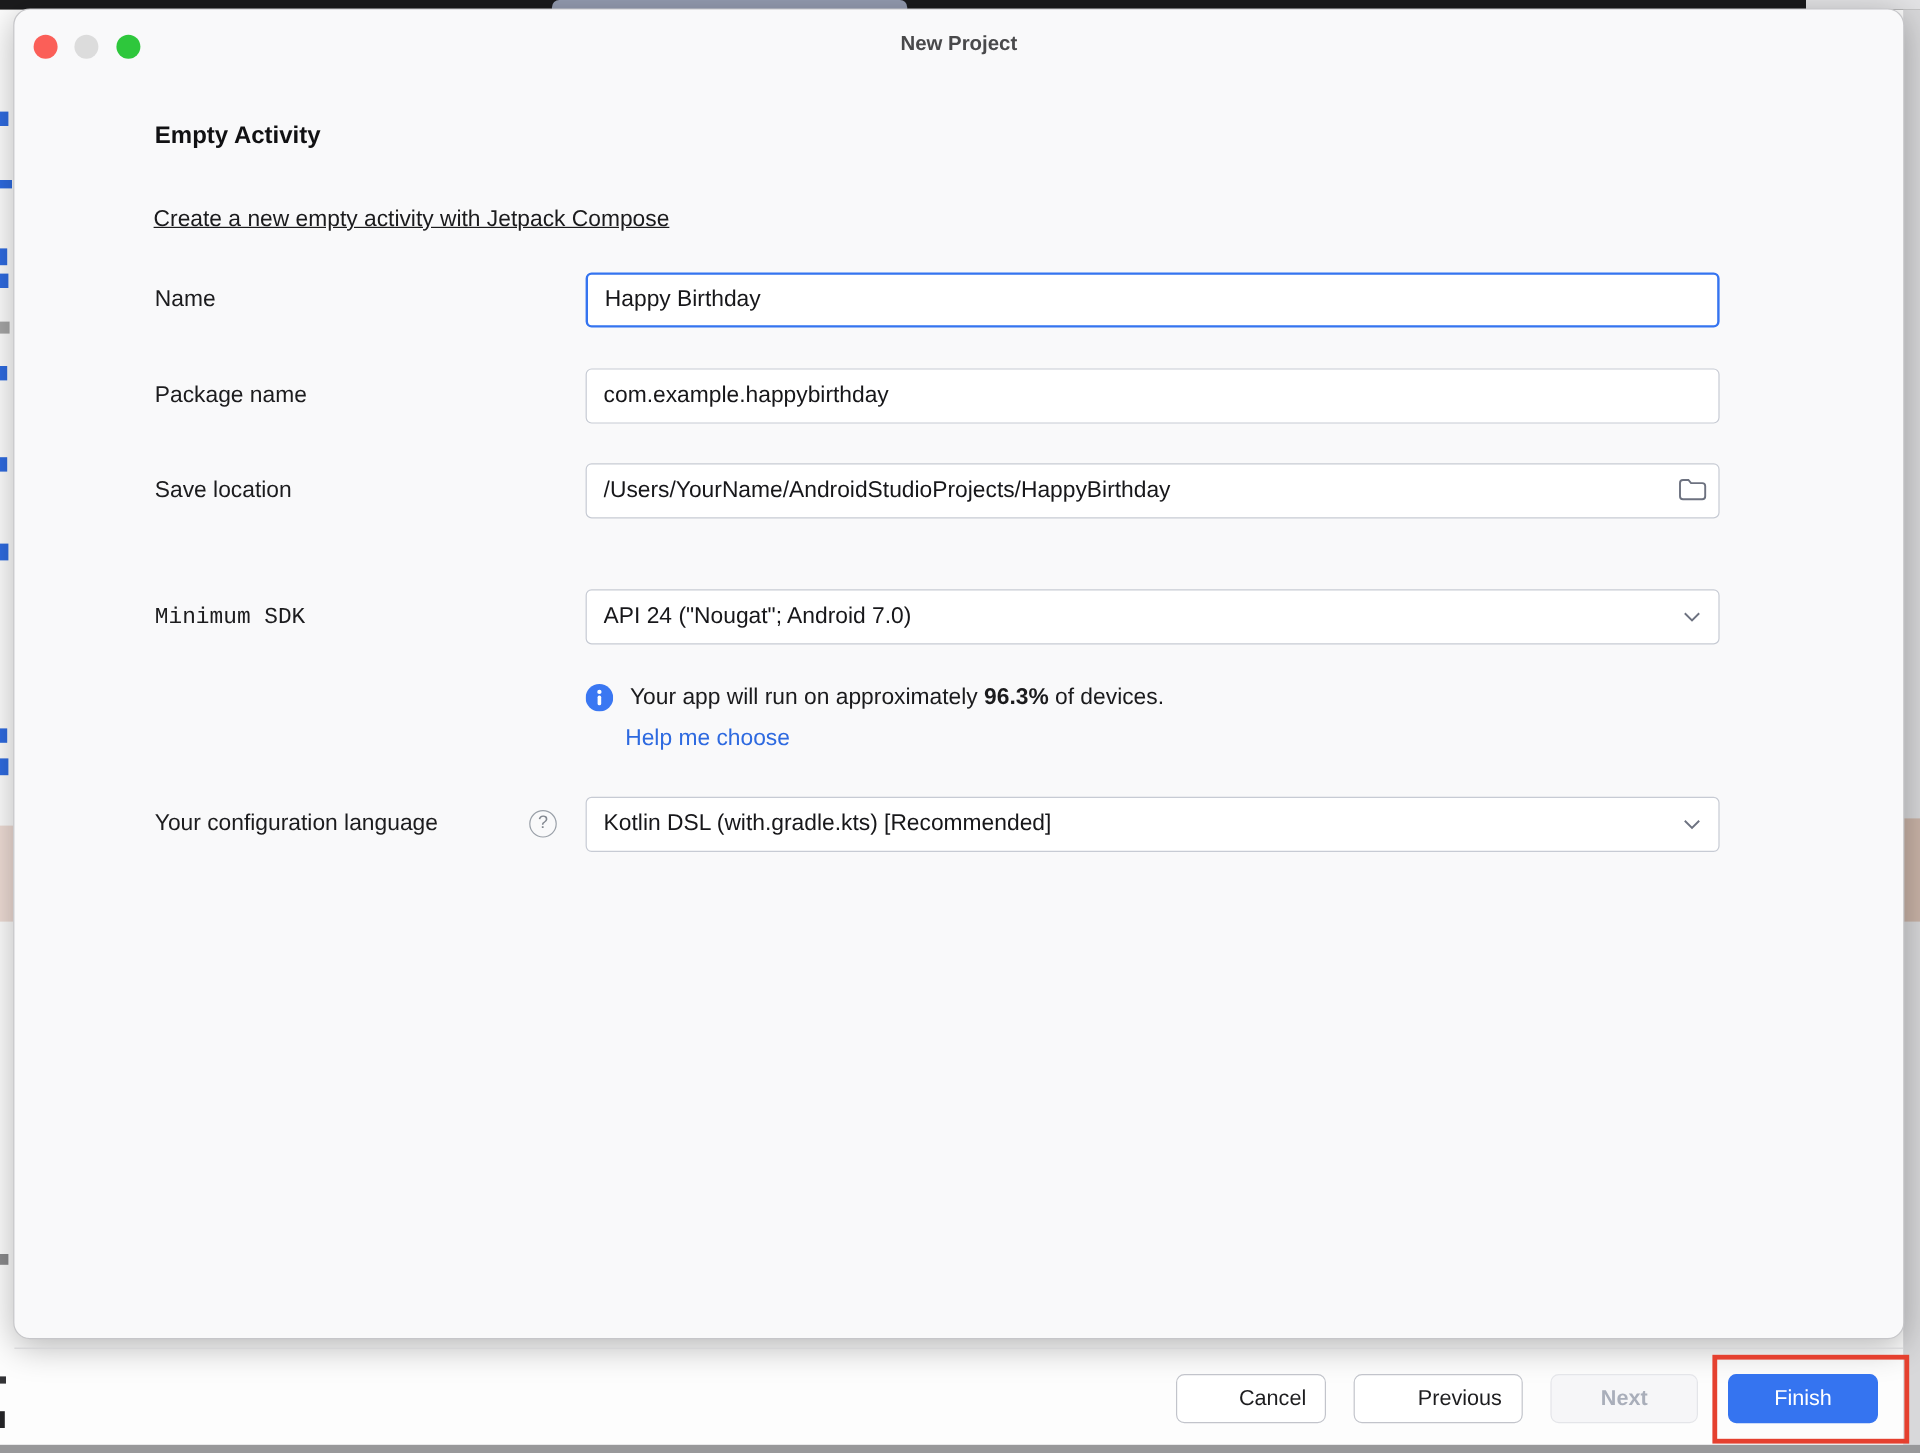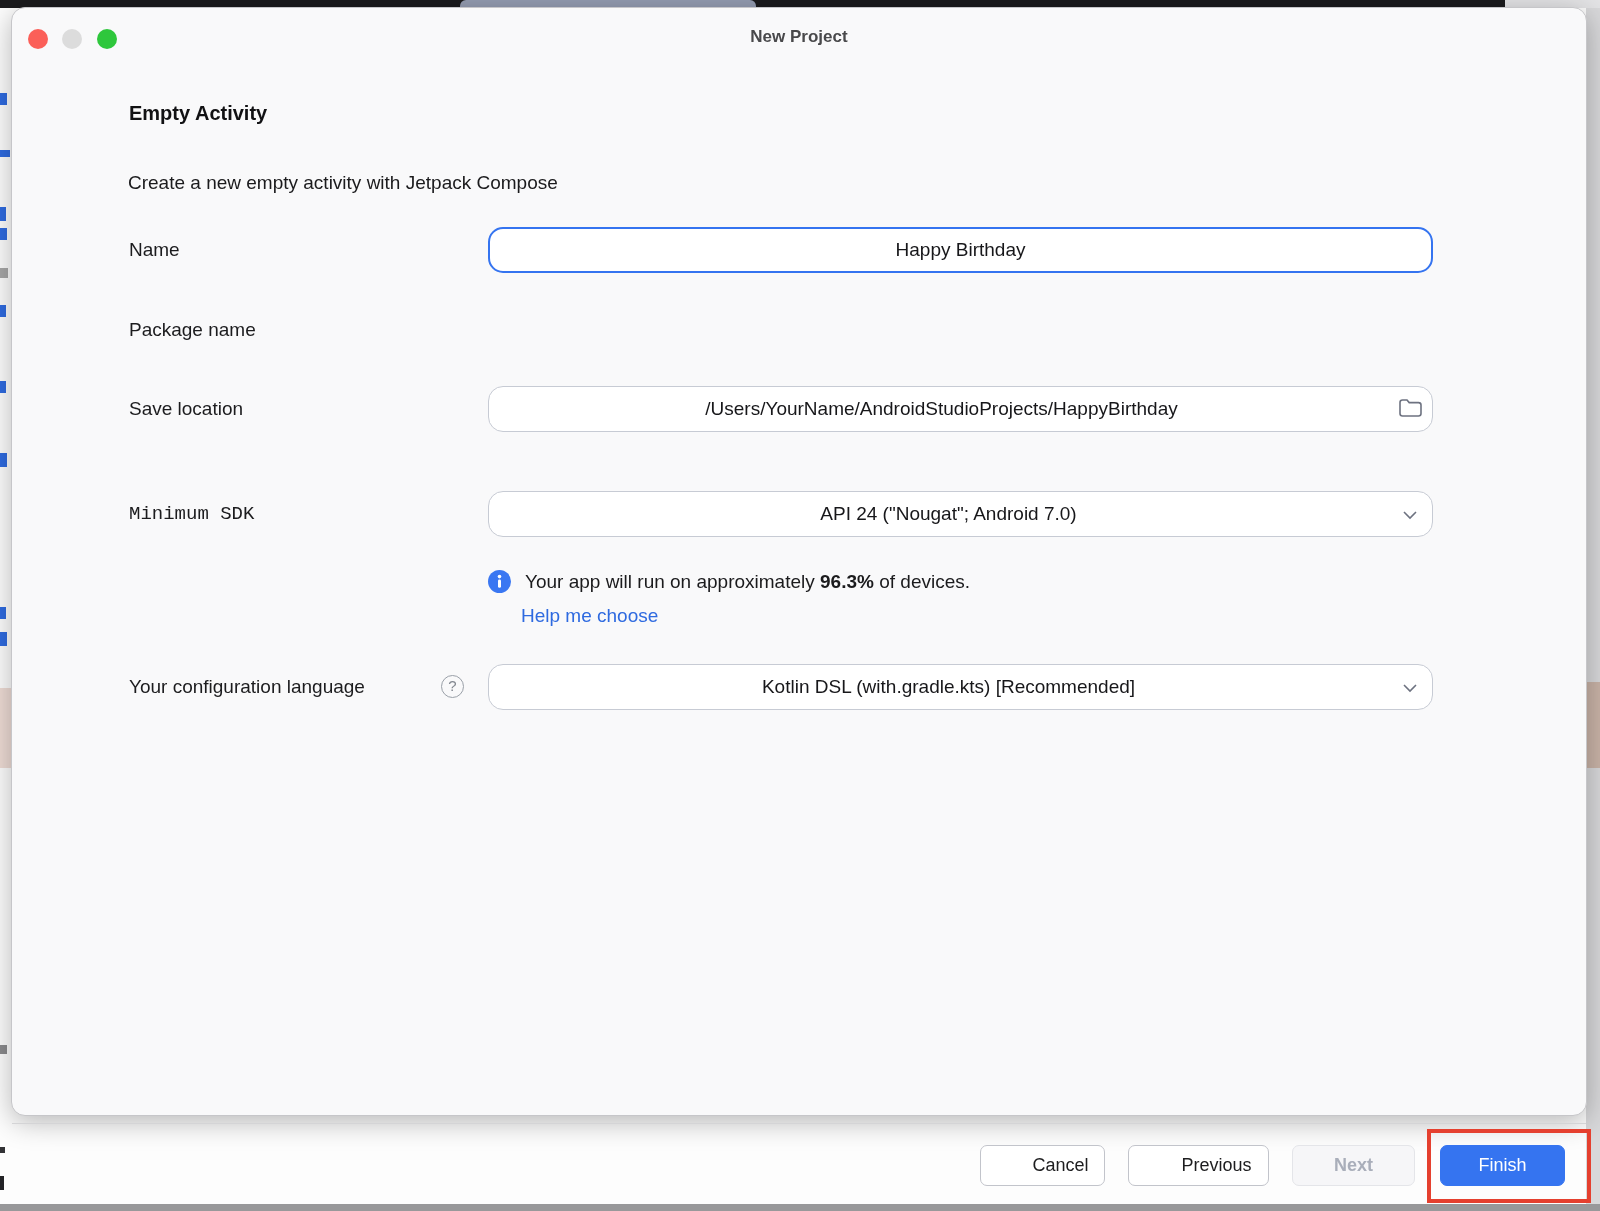--- a/index.html
+++ b/index.html
@@ -35,28 +35,28 @@
   .t-red   { left:16px;  background:#fb5f58; }
   .t-gray  { left:50px;  background:#dcdcdc; }
   .t-green { left:85px;  background:#2ec73c; }
 
   .win-title {
     position:absolute; left:0; top:19px; width:100%;
     text-align:center; font-size:17px; font-weight:700; color:#49494b;
   }
 
   .h1 { position:absolute; left:117px; top:94px; font-size:20px; font-weight:700; color:#111113; }
-  .subtitle { position:absolute; left:116px; top:164px; font-size:19px; color:#1b1b1d; }
+  .subtitle { position:absolute; left:116px; top:164px; font-size:19px; color:#1b1b1d;text-decoration:underline; }
 
   .row-label { position:absolute; left:117px; font-size:19px; color:#1c1c1e; }
 
   .field {
     position:absolute; left:476px; width:945px; height:46px;
-    background:#ffffff; border:1px solid #c7cbd4; border-radius:15px;
-    font-size:19px; color:#17171a;text-align:center;
+    background:#ffffff; border:1px solid #c7cbd4; border-radius:5px;
+    font-size:19px; color:#17171a;
   }
   input.field { padding:0 14px; outline:none; font-family:"Liberation Sans", sans-serif; }
   input.field.focused { border:2.5px solid #3574f0; }
 
   .selectbox { display:flex; align-items:center; padding:0 14px; cursor:default; }
   .selectbox .sel-text { flex:1 1 auto; white-space:nowrap; overflow:hidden; }
   .chev { flex:0 0 auto; margin-left:8px; }
 
   .save-wrap { position:absolute; left:476px; width:945px; height:46px; }
   .save-wrap input { position:absolute; left:0; top:0; width:100%; height:100%; padding-right:52px; }
@@ -129,20 +129,21 @@
 
   <div class="win-title">New Project</div>
 
   <div class="h1">Empty Activity</div>
   <div class="subtitle">Create a new empty activity with Jetpack Compose</div>
 
   <div class="row-label" style="top:219px;line-height:46px;">Name</div>
   <input class="field focused" style="top: 219px;" type="text" value="Happy Birthday">
 
   <div class="row-label" style="top:299px;line-height:46px;">Package name</div>
+  <input class="field" style="top: 299px;" type="text" value="com.example.happybirthday">
 
   <div class="row-label" style="top:378px;line-height:46px;">Save location</div>
   <div class="save-wrap" style="top:378px;">
     <input class="field" style="left: 0px; top: 0px;" type="text" value="/Users/YourName/AndroidStudioProjects/HappyBirthday">
     <button class="folder-btn">
       <span>
         <svg width="25" height="22" viewBox="0 0 25 22" fill="none">
           <path d="M2 5.5 C2 4.1 3.1 3 4.5 3 H9 l2.2 2.6 H20.5 C21.9 5.6 23 6.7 23 8.1 V16.5 C23 17.9 21.9 19 20.5 19 H4.5 C3.1 19 2 17.9 2 16.5 Z" stroke="#6d7280" stroke-width="1.6"></path>
         </svg>
       </span>

